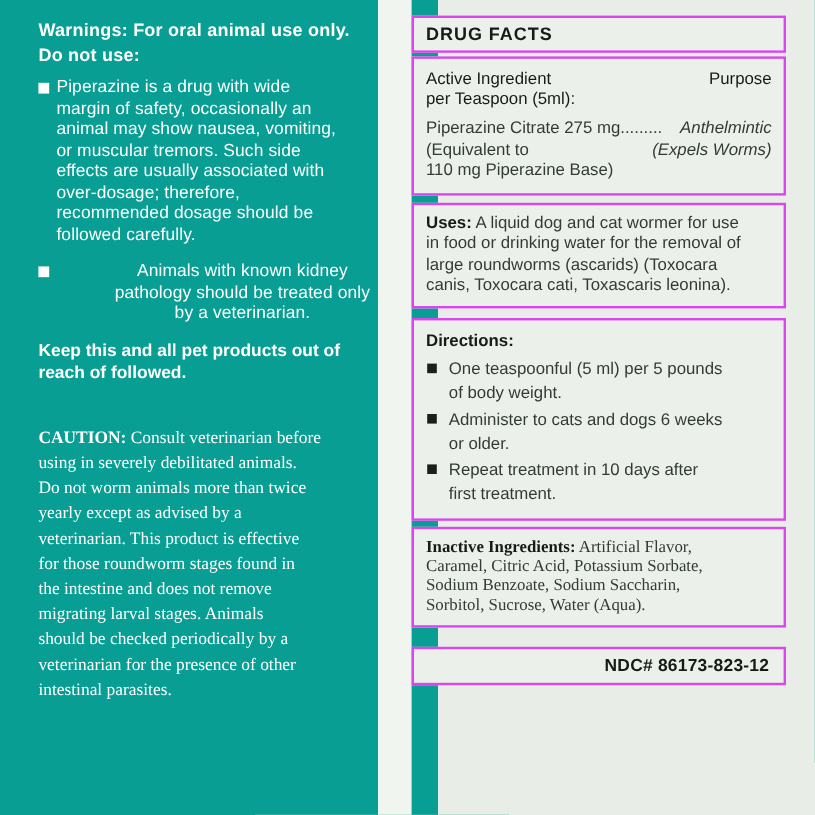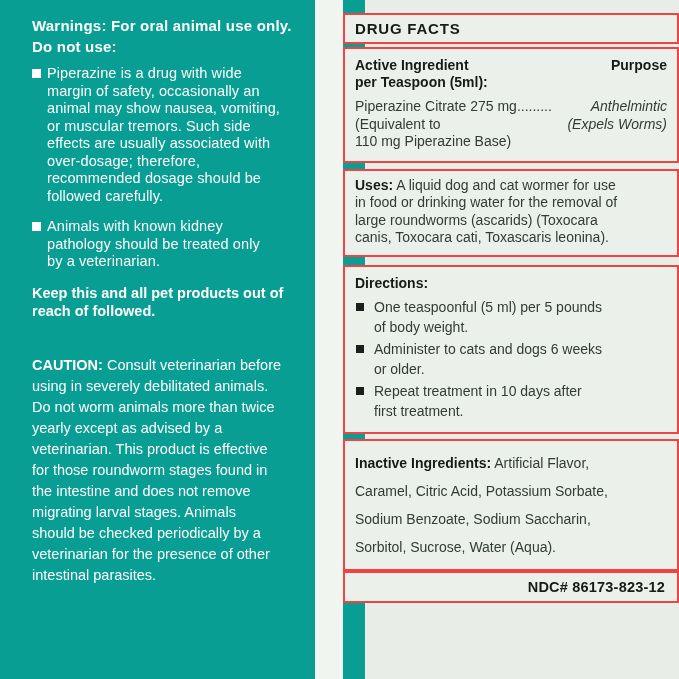--- a/index.html
+++ b/index.html
@@ -17,62 +17,62 @@
     position:absolute;left:0;top:0;width:365px;height:679px;
     background:#089E93;color:#FFFFFF;box-sizing:border-box;
     padding:15px 8px 0 32px;
   }
   .lp-title{font-size:15px;font-weight:bold;line-height:21px;letter-spacing:0.2px;}
   .lp-body{font-size:14.5px;line-height:17.5px;letter-spacing:0.1px;}
   .wbullet{position:relative;padding-left:15px;margin-top:8px;}
   .wbullet .sq{
     position:absolute;left:0;top:4px;width:9px;height:9px;background:#FFFFFF;display:block;
   }
-  .wbullet + .wbullet{margin-top:13px;}
+  .wbullet + .wbullet{margin-top:13px;text-align:center;}
   .keep{margin-top:13px;font-size:14.5px;font-weight:bold;line-height:18.5px;}
-  .caution{margin-top:34px;font-size:14.5px;line-height:21px;}
+  .caution{margin-top:34px;font-size:14.5px;line-height:21px;font-family:Liberation Serif, serif;}
   .caution .b{font-weight:bold;}
 
   
   .light-strip{
     position:absolute;left:315px;top:0;width:28px;height:679px;background:#F0F6EF;
   }
 
   
   .facts-col{
     position:absolute;left:343px;top:13px;width:312px;
     color:#333B35;font-size:14px;
   }
   .fbox{
-    border:2px solid #ef4444;box-sizing:border-box;background:#EBF1EA;
-    padding:6px 10px;width:336px;
+    border:2px solid #d946ef;box-sizing:border-box;background:#EBF1EA;
+    padding:6px 10px;width:312px;
   }
   .b{font-weight:bold;color:#14181５;}
   .fbox .b{font-weight:bold;color:#161B17;}
 
   .fb-title{padding:5px 10px 4px;margin-bottom:3px;}
   .fb-title p{font-size:15px;font-weight:bold;letter-spacing:0.8px;line-height:18px;color:#161B17;}
 
   .fb-active{padding:8px 10px 10px;margin-bottom:6px;}
-  .ai-head{display:flex;align-items:flex-start;font-weight:bold;color:#161B17;line-height:17px;}
+  .ai-head{display:flex;align-items:flex-start;font-weight:normal;color:#161B17;line-height:17px;}
   .ai-head .purpose{margin-left:auto;}
   .ai-rows{margin-top:7px;line-height:17.5px;}
   .arow{display:flex;}
   .arow .r{margin-left:auto;font-style:italic;}
 
   .fb-uses{padding:6px 10px 8px;margin-bottom:8px;line-height:17.5px;}
 
   .fb-directions{padding:7px 10px 9px;margin-bottom:5px;}
   .fb-directions .dlabel{font-weight:bold;color:#161B17;line-height:19px;margin-bottom:4px;}
   .dli{position:relative;padding-left:19px;line-height:20.5px;margin-bottom:1px;}
   .dli .dsq{position:absolute;left:1px;top:6px;width:8px;height:8px;background:#1C1F1D;display:block;}
 
   .fb-other{padding:7px 10px;margin-bottom:3px;line-height:17px;}
 
-  .fb-inactive{padding:8px 10px;margin-bottom:0;line-height:28px;}
+  .fb-inactive{padding:8px 10px;margin-bottom:16px;line-height:16px;font-family:Liberation Serif, serif;}
 
   .fb-ndc{padding:5px 12px 5px 10px;text-align:right;}
   .fb-ndc p{font-weight:bold;font-size:14.5px;line-height:18px;color:#161B17;letter-spacing:0.2px;}
 </style>
 </head>
 <body>
 
 <div class="left-panel">
   <p class="lp-title">Warnings: For oral animal use only.</p>
   <p class="lp-title">Do not use:</p>

